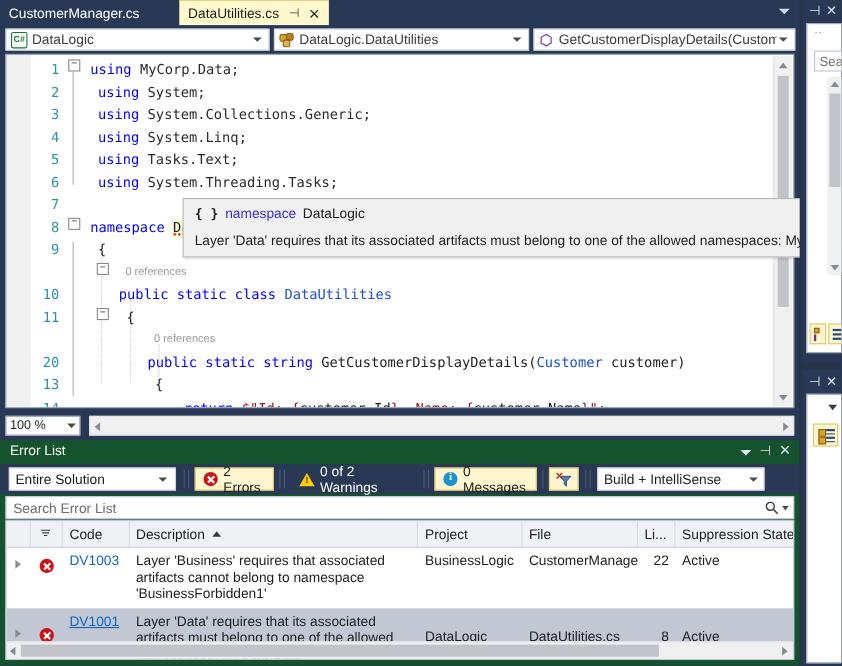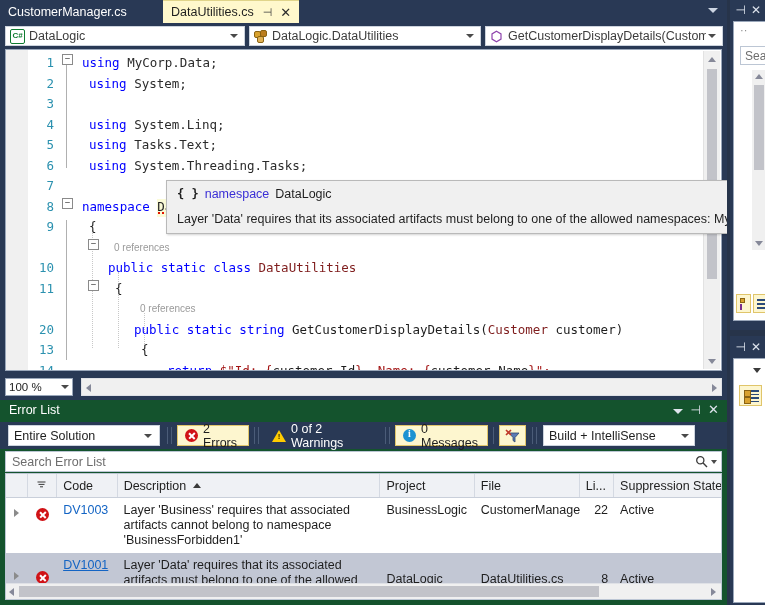--- a/index.html
+++ b/index.html
@@ -63,21 +63,21 @@
   .codearea{position:absolute;left:5px;top:49px;width:717px;height:322px;background:#ffffff;border:1px solid #9aa7ba;box-sizing:border-box;overflow:hidden;}
   .gutter-sel{position:absolute;left:0;top:0;width:22px;height:100%;background:#f0f0f0;}
   .codelines{position:absolute;left:0;top:3px;width:100%;font-family:"DejaVu Sans Mono", monospace;font-size:12.5px;line-height:20.5px;}
   .cl{position:relative;height:20.5px;white-space:pre;}
   .ln{position:absolute;left:24px;width:24px;text-align:right;color:#2b91af;font-family:"DejaVu Sans Mono", monospace;font-size:12.5px;}
   .ctext{position:absolute;left:76px;color:#1e1e1e;}
   .codelens{position:absolute;left:76px;color:#9a9a9a;font-family:"Liberation Sans",sans-serif;font-size:10px;line-height:20.5px;}
   .k{color:#0000ff;}
   .ns{color:#2b2b2b;}
   .str{color:#a31515;}
-  .cls{color:#7f1d1d;margin-top:44px;}
+  .cls{color:#1d4ed8;margin-top:44px;}
   .squig{
     background:#fbfbd8;
     border-bottom:2px solid transparent;
     background-image:
       radial-gradient(circle at 2px 2px, #e51400 1px, transparent 1.2px);
     background-size:4px 4px;
     background-position:0 100%;
     background-repeat:repeat-x;
     padding-bottom:1px;
   }
@@ -235,21 +235,21 @@
       <div class="vline d" style="top:263px;height:35px;left:138px;"></div>
 
       <div class="fold" style="top:4px;">−</div>
       <div class="fold" style="top:148px;">−</div>
       <div class="fold" style="top:189px;left:82px;">−</div>
       <div class="fold" style="top:230px;left:82px;">−</div>
 
       <div class="codelines">
         <div class="cl"><span class="ln">1</span><span class="ctext"><span class="k">using</span> <span class="ns">MyCorp.Data;</span></span></div>
         <div class="cl"><span class="ln">2</span><span class="ctext" style="left:83px"><span class="k">using</span> <span class="ns">System;</span></span></div>
-        <div class="cl"><span class="ln">3</span></div>
+        <div class="cl"><span class="ln">3</span><span class="ctext" style="left:83px"><span class="k">using</span> <span class="ns">System.Collections.Generic;</span></span></div>
         <div class="cl"><span class="ln">4</span><span class="ctext" style="left:83px"><span class="k">using</span> <span class="ns">System.Linq;</span></span></div>
         <div class="cl"><span class="ln">5</span><span class="ctext" style="left:83px"><span class="k">using</span> <span class="ns">Tasks.Text;</span></span></div>
         <div class="cl"><span class="ln">6</span><span class="ctext" style="left:83px"><span class="k">using</span> <span class="ns">System.Threading.Tasks;</span></span></div>
         <div class="cl"><span class="ln">7</span></div>
         <div class="cl"><span class="ln">8</span><span class="ctext"><span class="k">namespace</span> <span class="squig">DataLogic</span></span></div>
         <div class="cl"><span class="ln">9</span><span class="ctext" style="left:83px">{</span></div>
         <div class="cl"><span class="codelens" style="left:108px;">0 references</span></div>
         <div class="cl"><span class="ln">10</span><span class="ctext" style="left:102px"><span class="k">public static class</span> <span class="cls">DataUtilities</span></span></div>
         <div class="cl"><span class="ln">11</span><span class="ctext" style="left:109px">{</span></div>
         <div class="cl"><span class="codelens" style="left:134px;">0 references</span></div>

